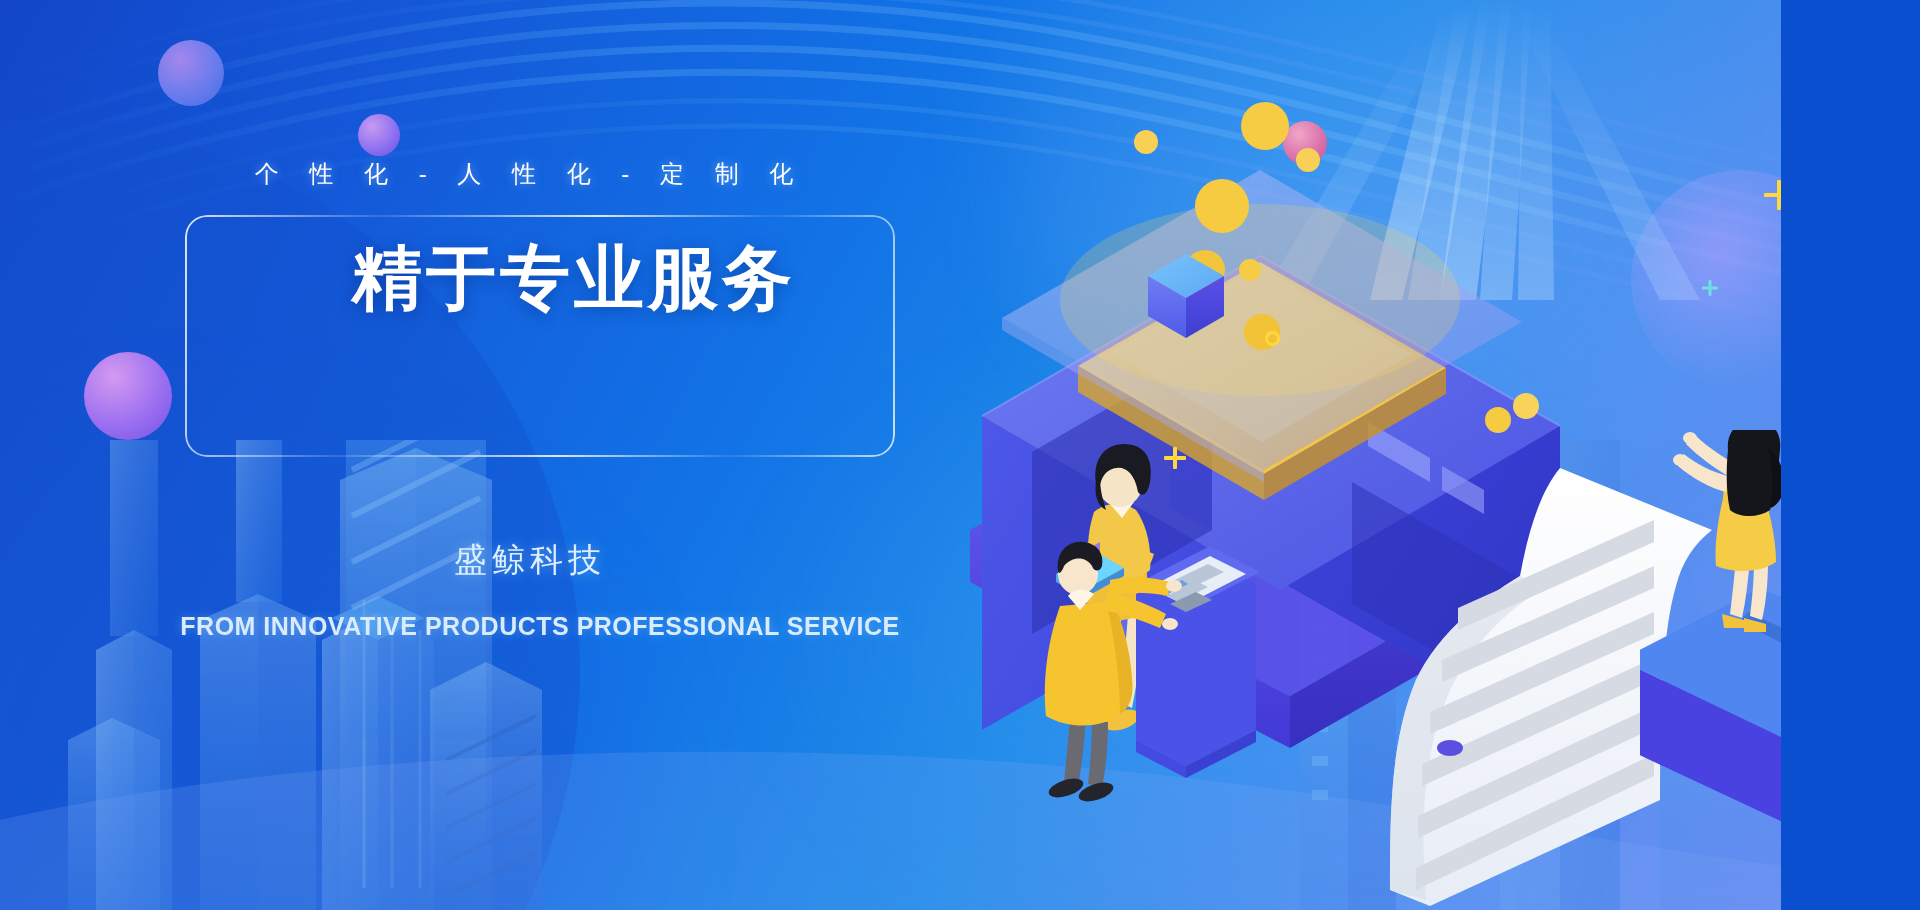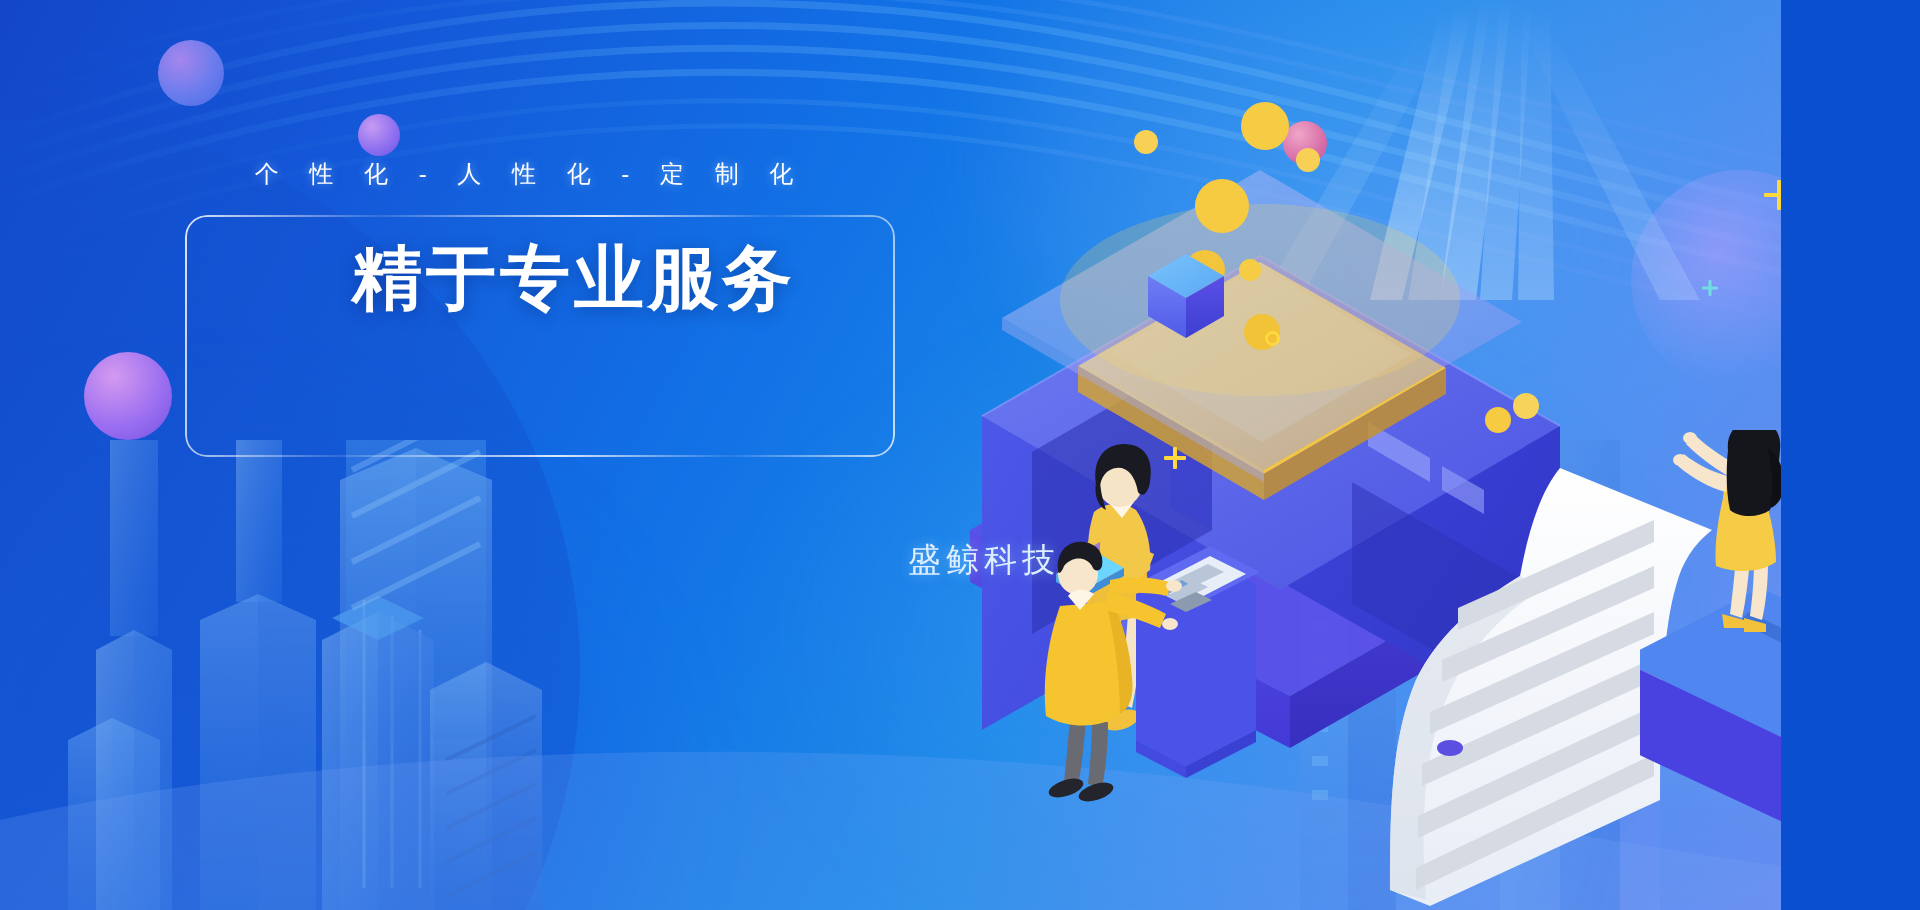--- a/index.html
+++ b/index.html
@@ -64,21 +64,21 @@
     color:#ffffff;font-size:24px;letter-spacing:12px;font-weight:400;
     text-shadow:0 0 10px rgba(180,225,255,.55);
   }
   .headline{
     position:absolute;color:#fff;font-weight:bold;font-size:70px;letter-spacing:4px;
     text-shadow:0 3px 16px rgba(4,40,120,.45);line-height:1;
   }
   .headline.l1{left:352px;top:243px;}
   .headline.l2{left:460px;top:375px;}
   .company{
-    position:absolute;left:0;top:538px;width:1060px;text-align:right;
+    position:absolute;left:0;top:538px;width:1060px;text-align:center;
     color:#dceeff;font-size:33px;letter-spacing:5px;font-weight:400;
     text-shadow:0 0 12px rgba(150,215,255,.55);
   }
   .subtitle{
     position:absolute;left:0;top:612px;width:1080px;text-align:center;
     color:#d9ecff;font-size:25px;letter-spacing:.5px;font-weight:bold;
     text-shadow:0 0 10px rgba(130,200,255,.45);
   }
 
   
@@ -537,14 +537,15 @@
 
   <div class="frame"></div>
 
   <div class="tagline">个 性 化 - 人 性 化 - 定 制 化</div>
 
   <div class="headline l1">精于专业服务</div>
 
 
   <div class="company">盛鲸科技</div>
 
+  <div class="subtitle">FROM INNOVATIVE PRODUCTS PROFESSIONAL SERVICE</div>
 
 </div>
 
 </body></html>

